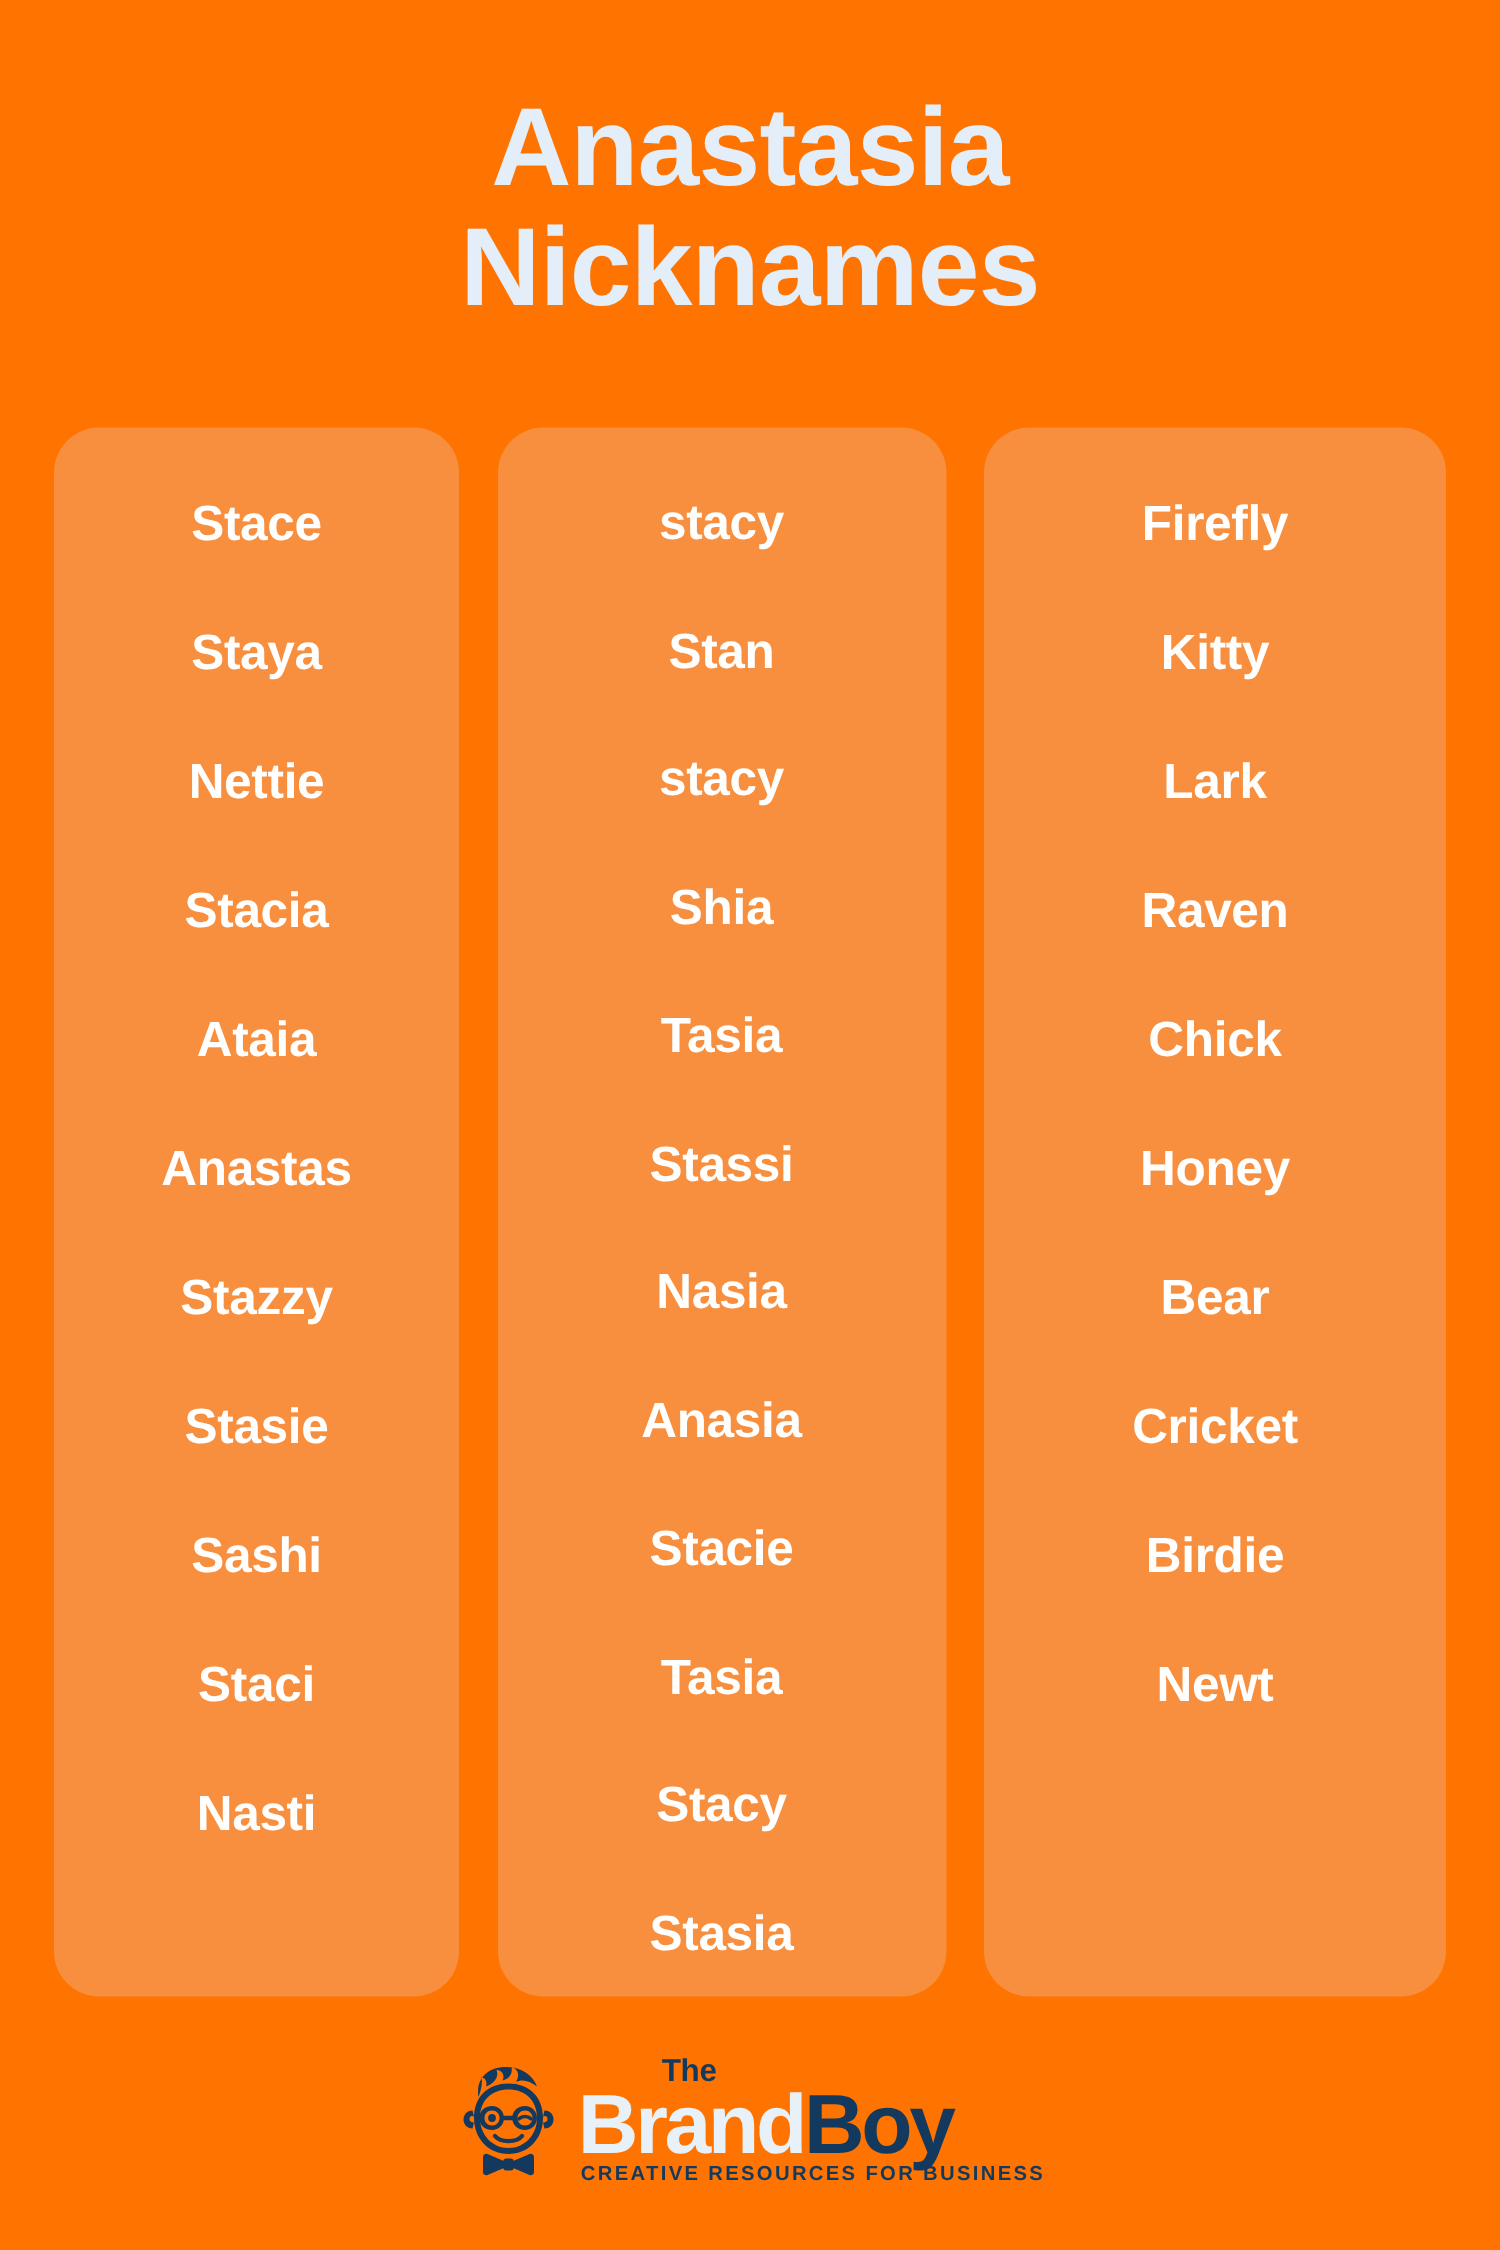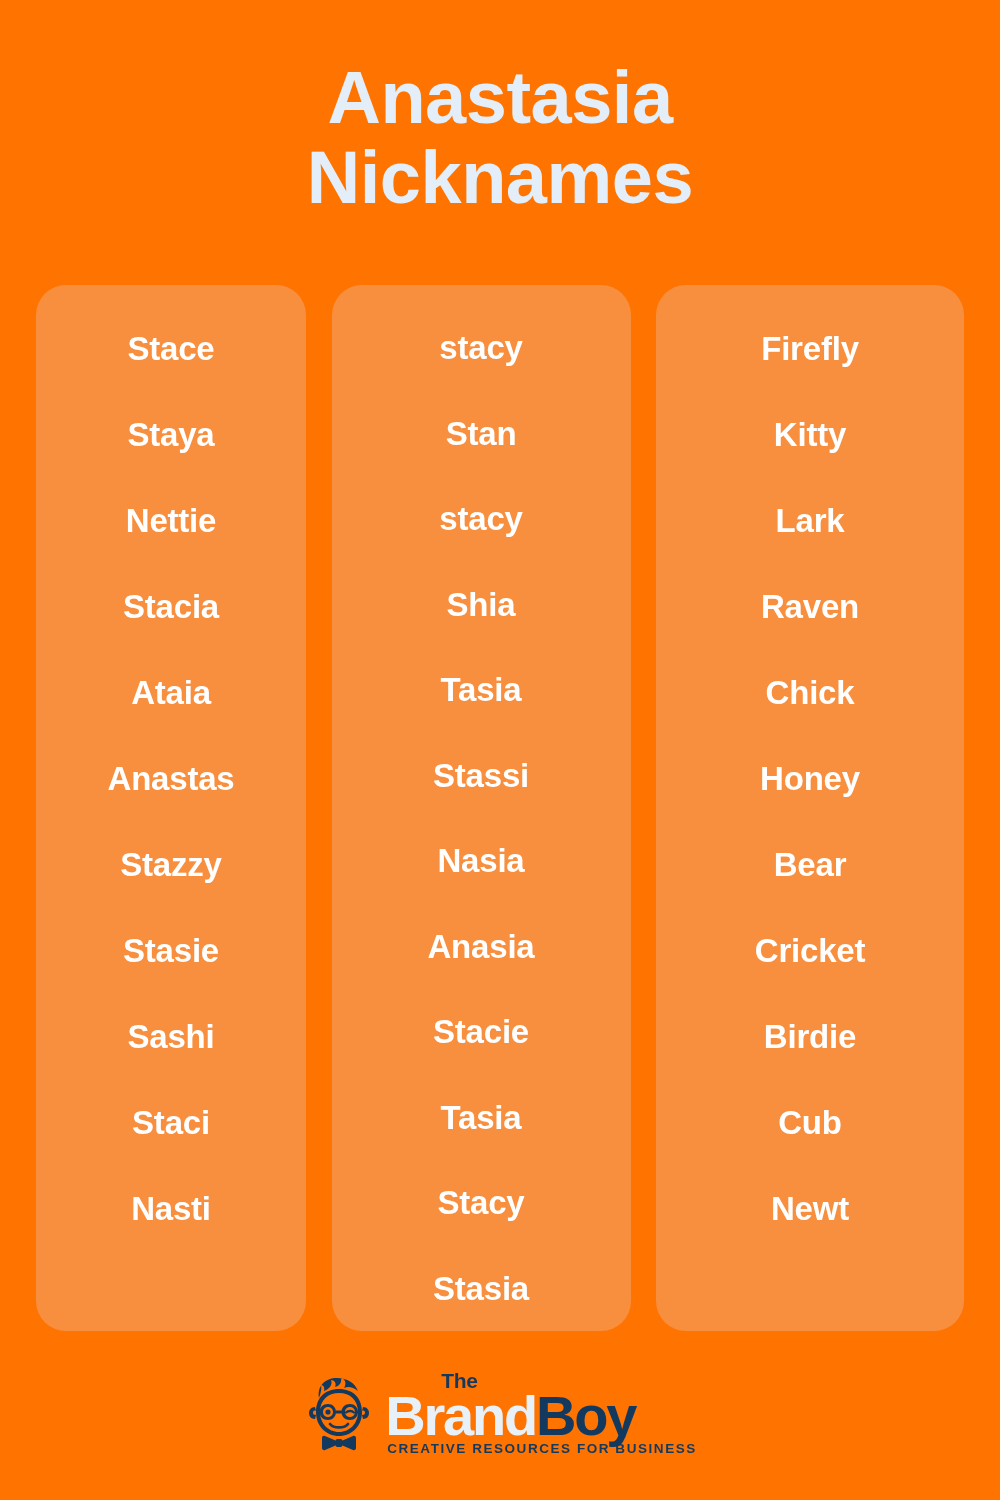--- a/index.html
+++ b/index.html
@@ -184,21 +184,20 @@
     <div class="card card-3">
       <div class="name-item">Firefly</div>
       <div class="name-item">Kitty</div>
       <div class="name-item">Lark</div>
       <div class="name-item">Raven</div>
       <div class="name-item">Chick</div>
       <div class="name-item">Honey</div>
       <div class="name-item">Bear</div>
       <div class="name-item">Cricket</div>
       <div class="name-item">Birdie</div>
-      <div class="name-item">Cub</div>
       <div class="name-item">Newt</div>
     </div>
 
   </div>
 
   <div class="footer">
     <div class="logo">
 
       <svg class="mascot" viewBox="0 0 72 78">
         <g fill="#133A5E">

